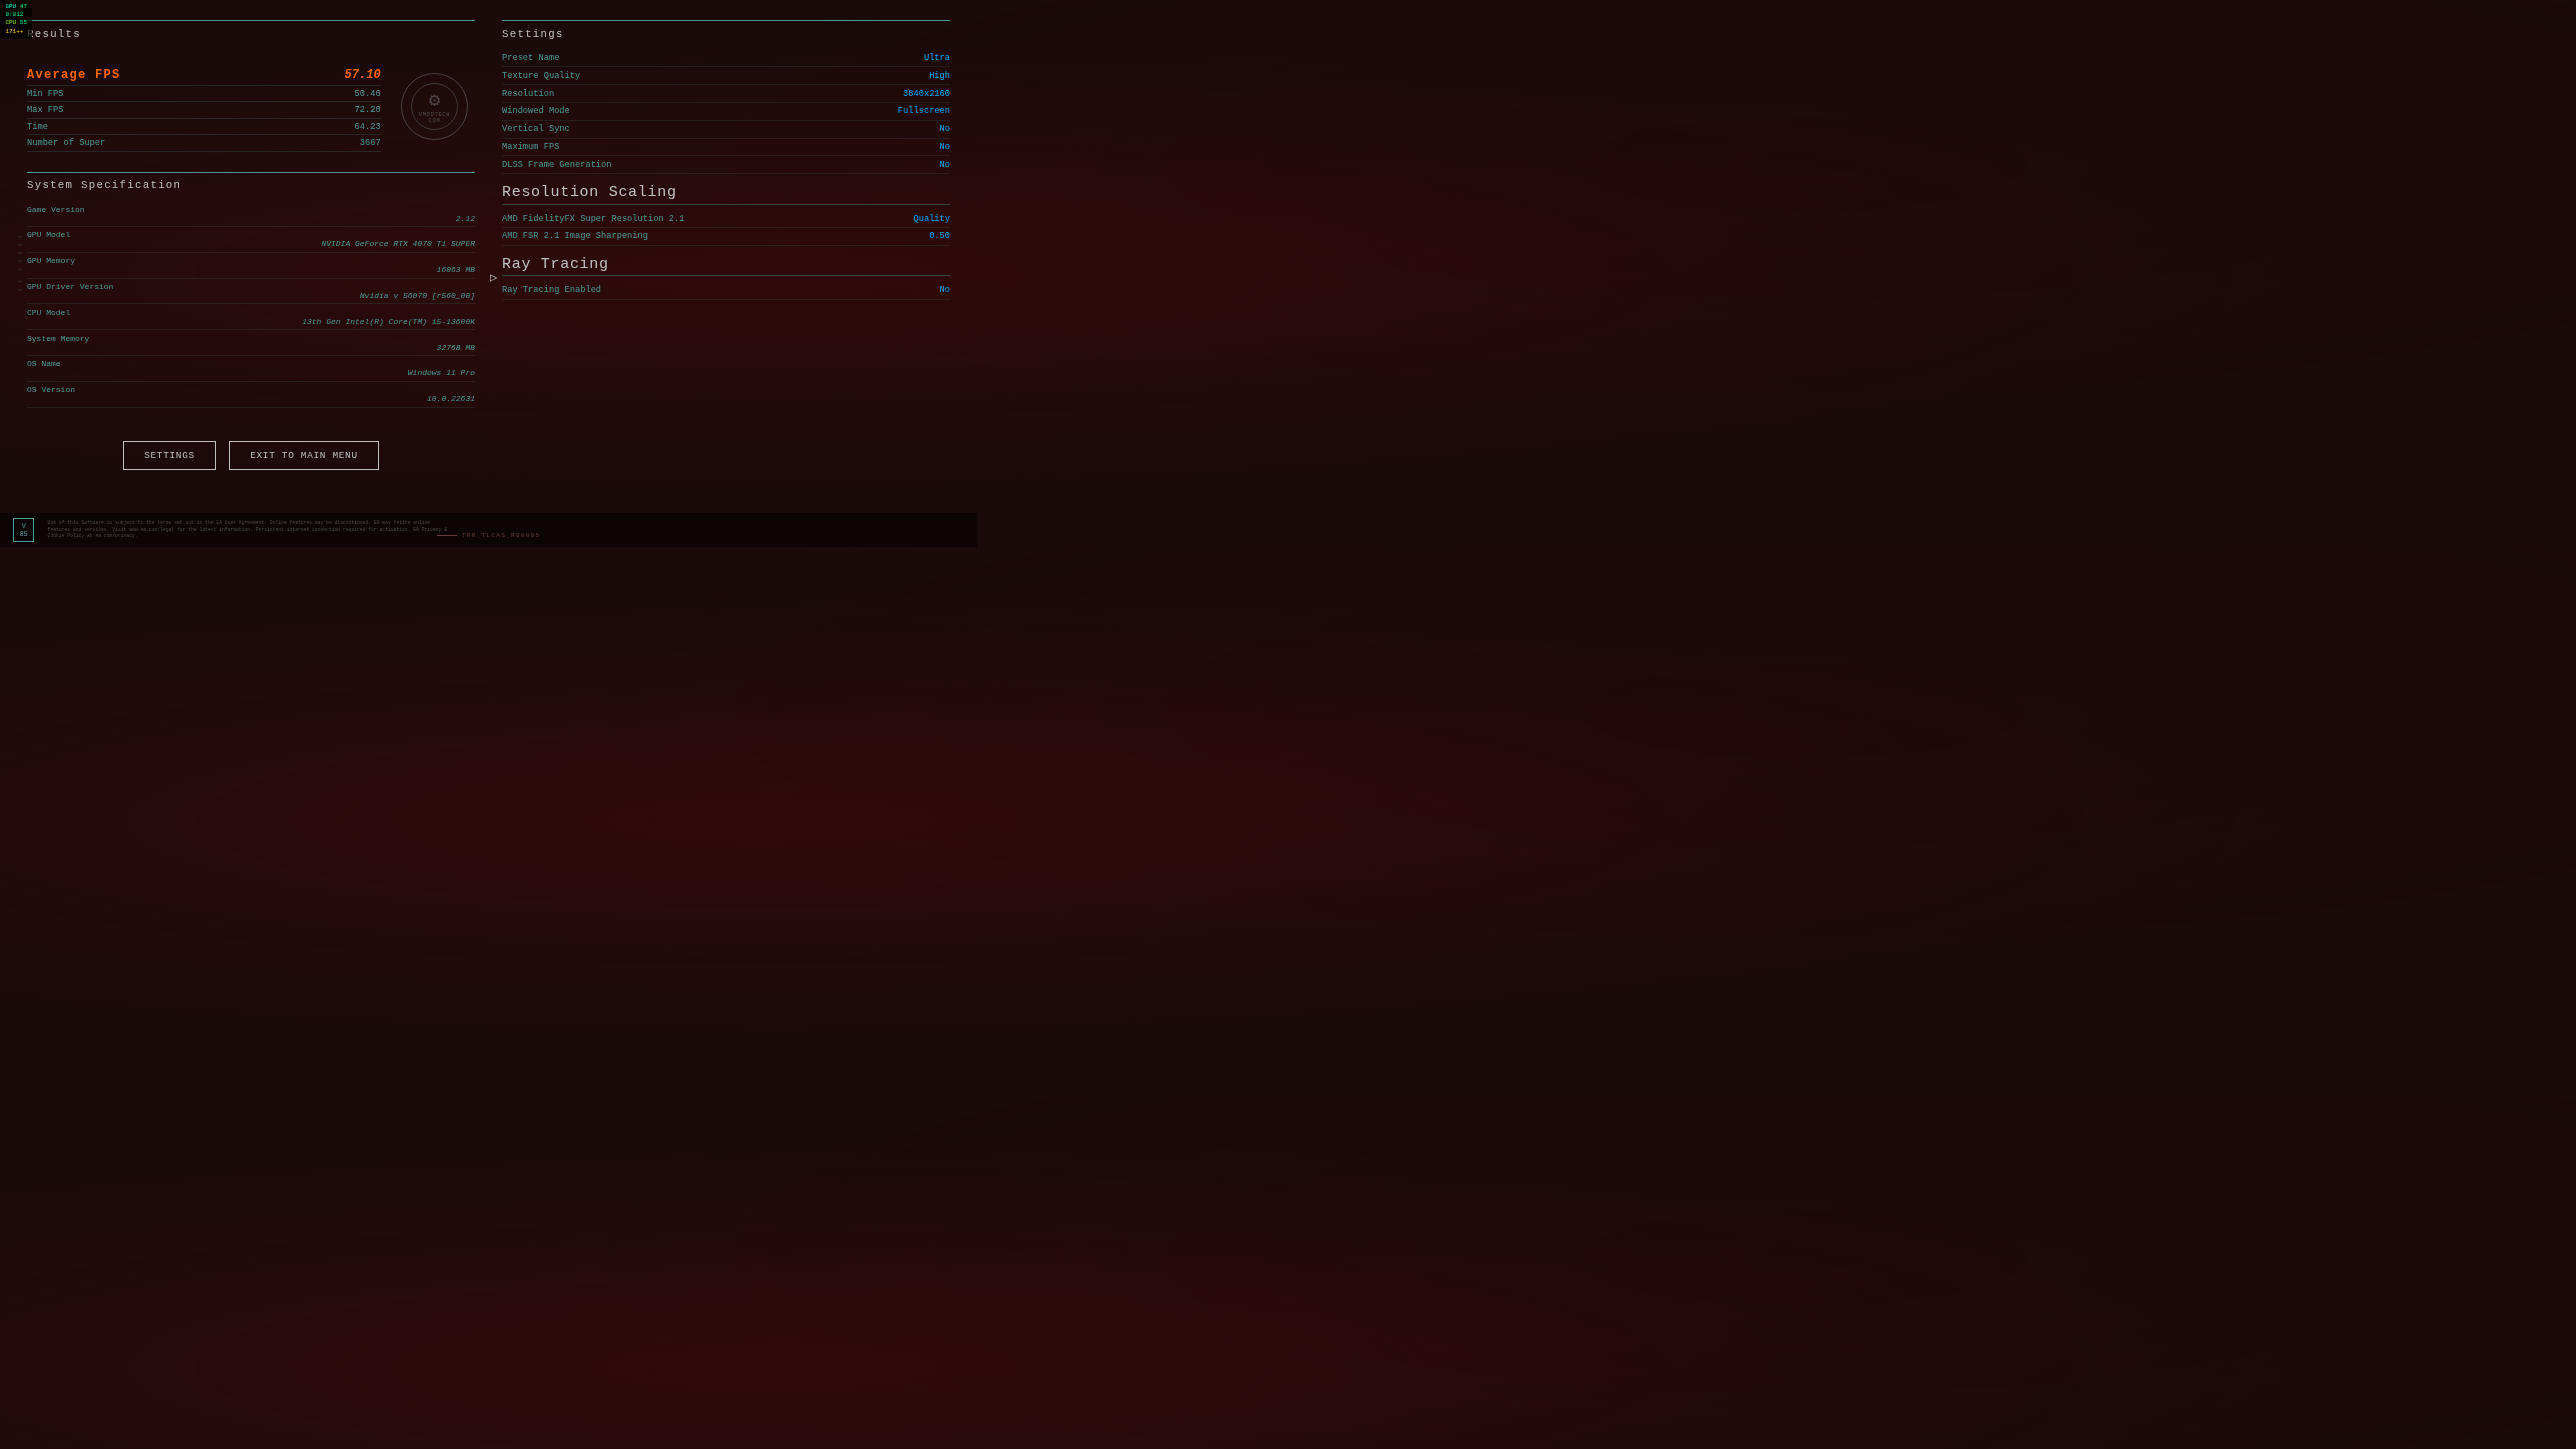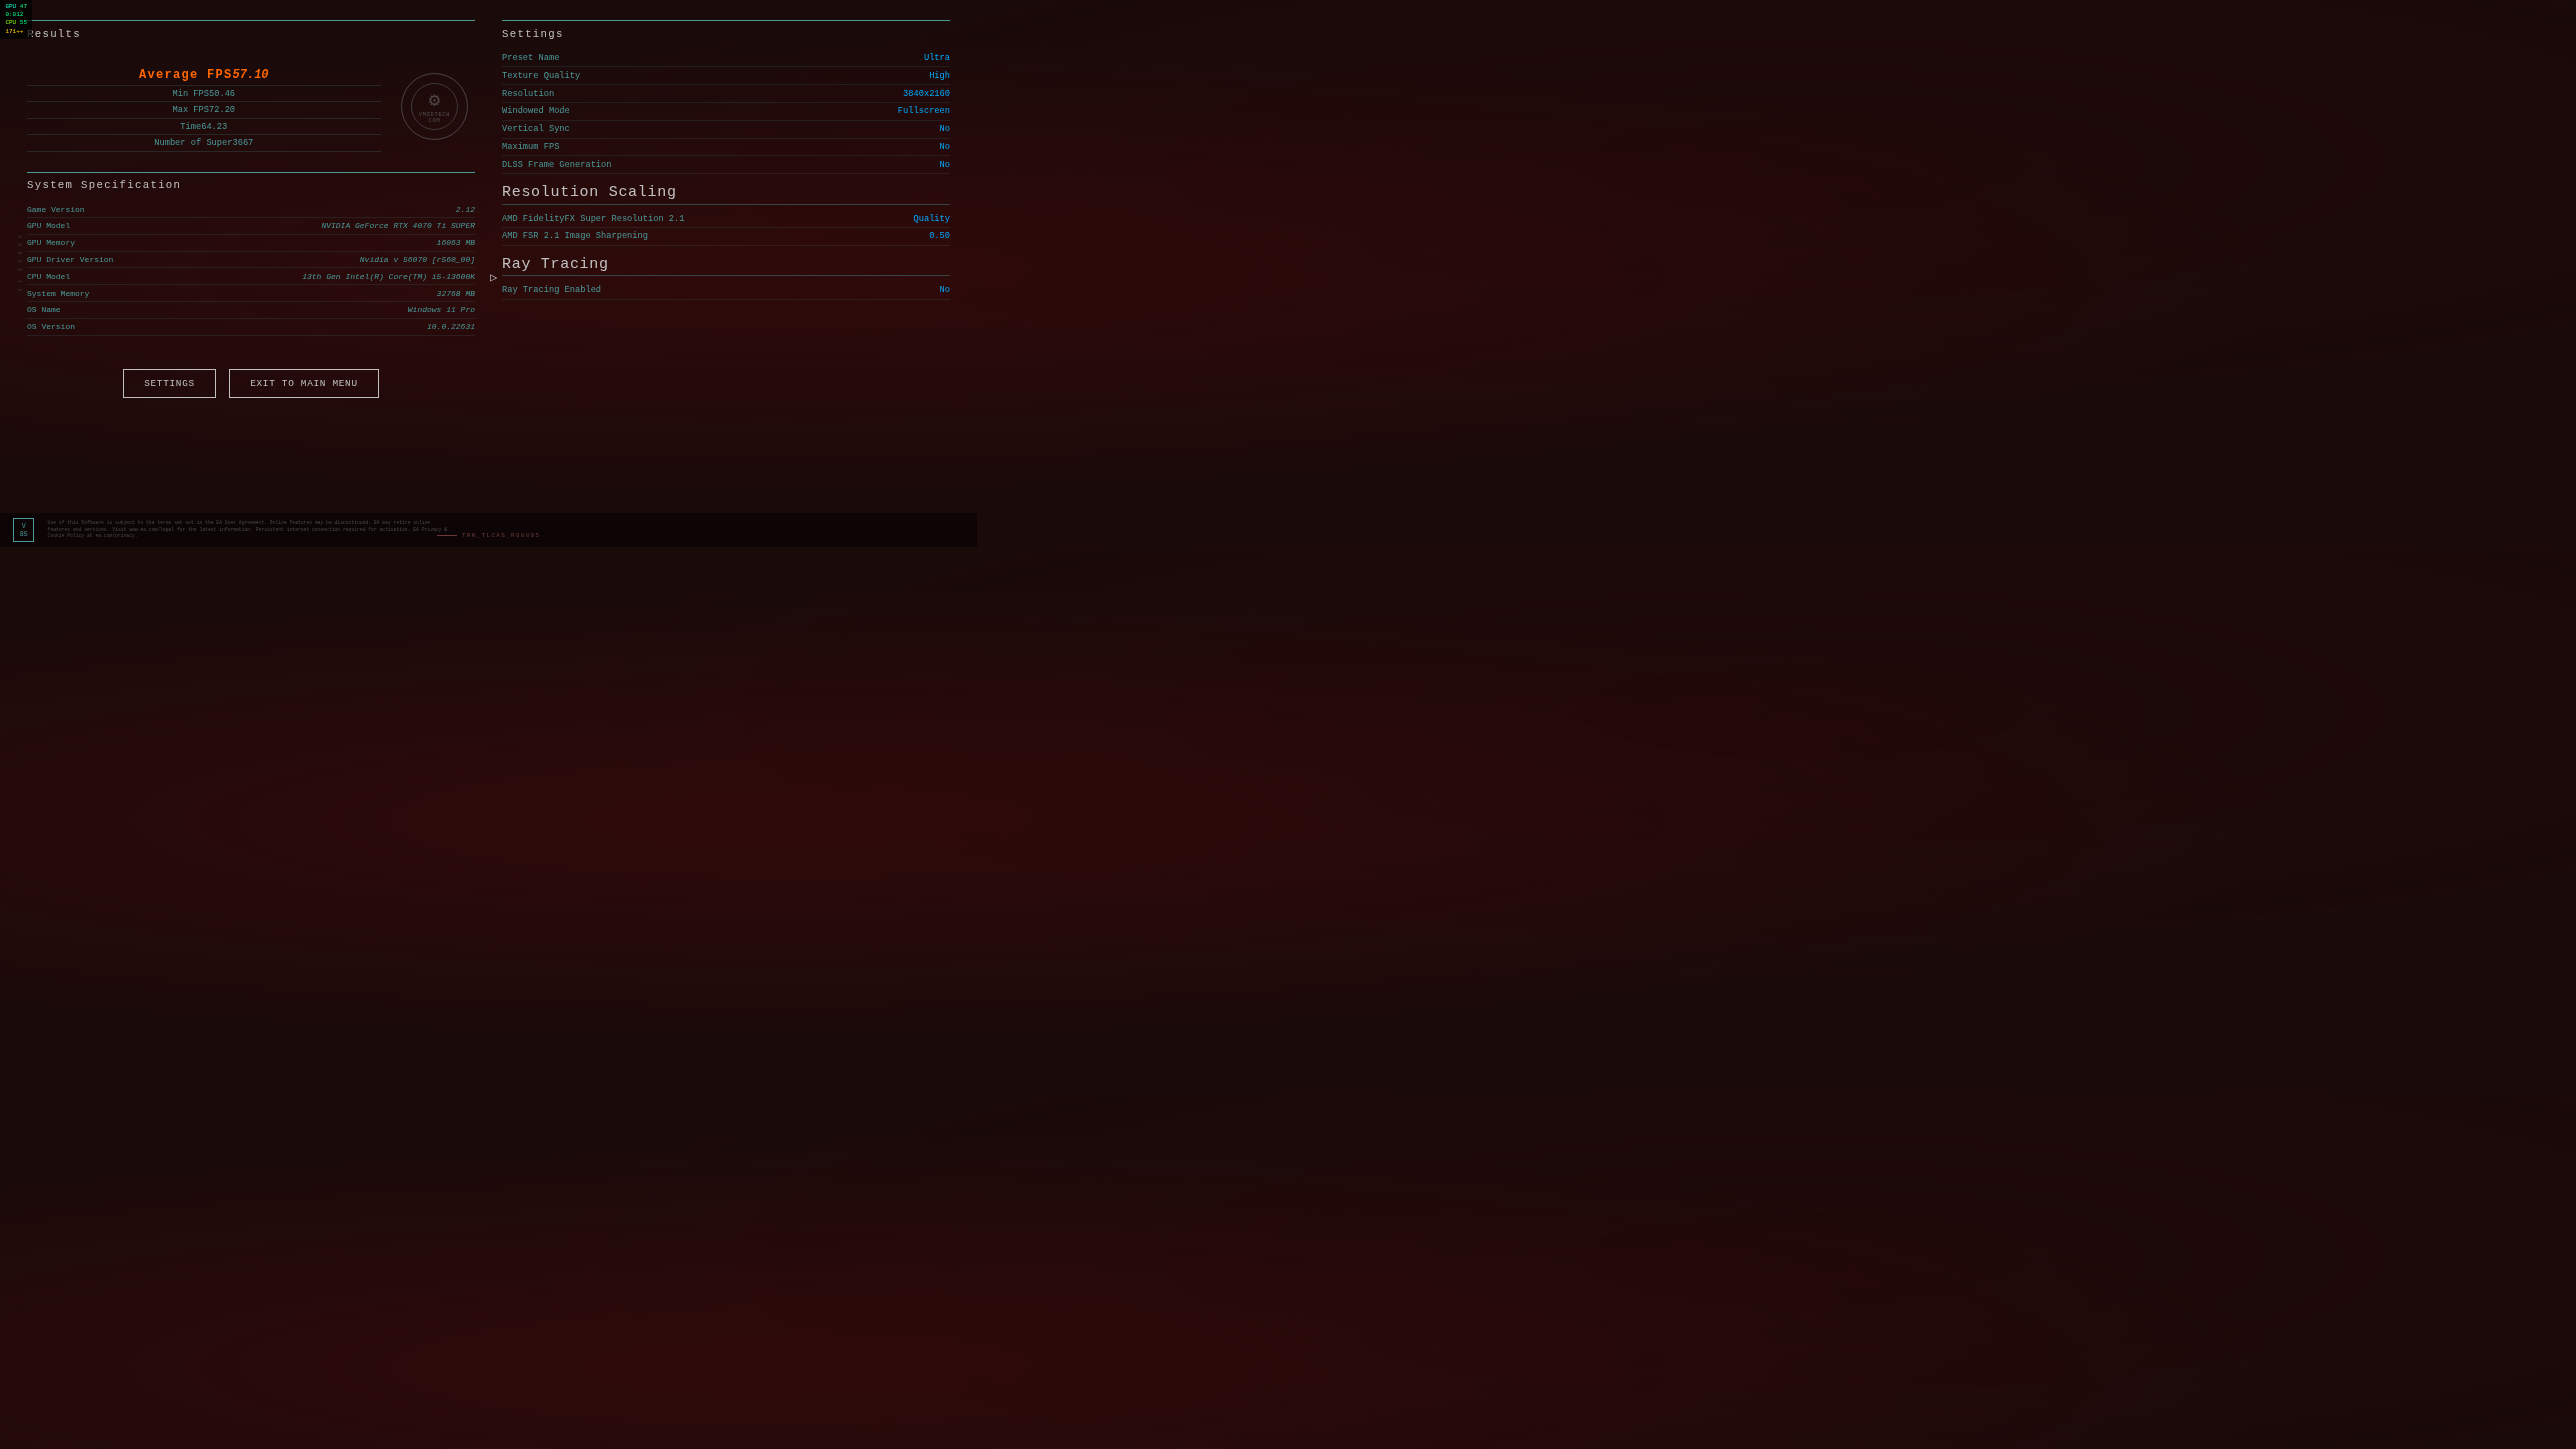--- a/index.html
+++ b/index.html
@@ -80,21 +80,21 @@
       justify-content: space-between;
       align-items: flex-start;
     }
 
     .results-stats {
       flex: 1;
     }
 
     .stat-row {
       display: flex;
-      justify-content: center;
+      justify-content: space-between;
       padding: 2.7px 0;
       border-bottom: 0.7px solid rgba(74, 154, 154, 0.2);
     }
 
     .stat-row.average-fps .stat-label {
       color: #ff6600;
       font-size: 12px;
       font-weight: bold;
       letter-spacing: 1.3px;
     }
@@ -171,20 +171,21 @@
       color: #c0c0c0;
       margin-bottom: 10px;
       letter-spacing: 1.3px;
     }
 
     .spec-row {
       display: flex;
       justify-content: space-between;
       padding: 3.4px 0;
       border-bottom: 0.7px solid rgba(74, 154, 154, 0.15);
+      flex-direction: column;
     }
 
     .spec-label {
       color: #4a9a9a;
       font-size: 8px;
     }
 
     .spec-value {
       color: #4a9a9a;
       font-size: 8px;

